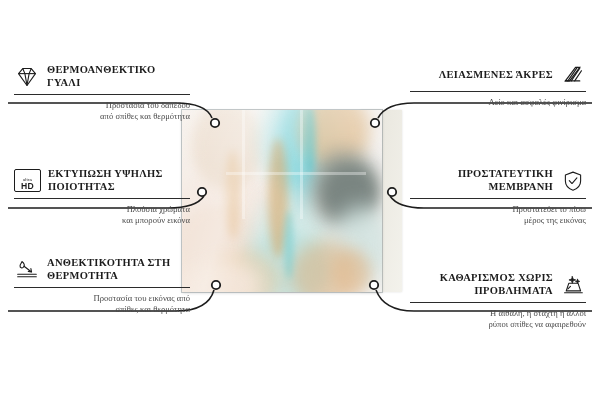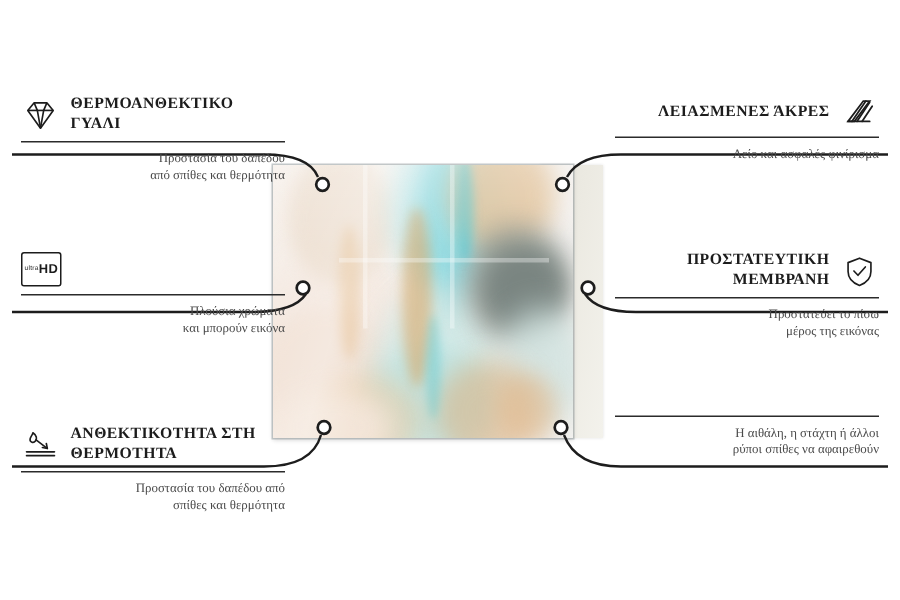--- a/index.html
+++ b/index.html
@@ -51,21 +51,21 @@
     font-size:8.6px;line-height:10.6px;color:#4a4a4a;margin-top:5px;white-space:pre-line;
   }
   .feat.left .desc{text-align:right;}
   .feat.right .desc{text-align:right;}
 
   .icon{flex:0 0 auto;width:26px;height:22px;display:block;}
   .icon svg{display:block;width:100%;height:100%;}
 
   .hdbadge{
     flex:0 0 auto;width:25px;height:21px;border:1.3px solid #1c1c1c;border-radius:2px;
-    display:flex;flex-direction:row;align-items:center;justify-content:center;
+    display:flex;flex-direction:column;align-items:center;justify-content:flex-end;
     font-family:"Liberation Sans","DejaVu Sans",sans-serif;color:#1c1c1c;
   }
   .hdbadge .u{font-size:4.4px;line-height:4.6px;letter-spacing:.2px;}
   .hdbadge .h{font-size:8.6px;line-height:8.8px;font-weight:700;letter-spacing:.2px;}
 
   .connectors{position:absolute;inset:0;pointer-events:none;}
 </style>
 </head>
 <body>
 
@@ -141,44 +141,46 @@
     <div class="desc">Προστασία του δαπέδου
 από σπίθες και θερμότητα</div>
   </div>
 
   <div class="feat left" style="left:14px;top:168px;">
     <div class="head">
       <span class="hdbadge">
         <span class="u">ultra</span>
         <span class="h">HD</span>
       </span>
+      <span class="title">ΕΚΤΥΠΩΣΗ ΥΨΗΛΗΣ
+ΠΟΙΟΤΗΤΑΣ</span>
     </div>
     <div class="rule"></div>
     <div class="desc">Πλούσια χρώματα
 και μπορούν εικόνα</div>
   </div>
 
-  <div class="feat left" style="left:14px;top:284px;">
+  <div class="feat left" style="left:14px;top:257px;">
     <div class="head">
       <span class="icon">
         <svg viewBox="0 0 30 26">
             <g fill="none" stroke="#1c1c1c" stroke-width="1.3" stroke-linejoin="round" stroke-linecap="round">
           <path d="M9 3 C12 5 12.5 7.5 11 9.5 C9.5 11.5 6.5 10.5 6.8 8 C7 6 8.6 5 9 3 Z"></path>
           <path d="M11.5 8.5 L20 15"></path>
               <path d="M16.5 14.6 L20.4 15.4 L19.6 11.4"></path>
           <path d="M4 18 H26"></path>
               <path d="M4 21 H26"></path>
         </g>
           </svg>
       </span>
       <span class="title">ΑΝΘΕΚΤΙΚΟΤΗΤΑ
 ΣΤΗ ΘΕΡΜΟΤΗΤΑ</span>
     </div>
     <div class="rule"></div>
-    <div class="desc">Προστασία του δαπέδου από
+    <div class="desc">Προστασία του εικόνας από
 σπίθες και θερμότητα</div>
   </div>
 
   <div class="feat right" style="left:410px;top:64px;">
     <div class="head">
       <span class="title">ΛΕΙΑΣΜΕΝΕΣ
 ΆΚΡΕΣ</span>
       <span class="icon">
         <svg viewBox="0 0 30 26">
             <g stroke="#1c1c1c" stroke-width="1.4" fill="none" stroke-linecap="round">
@@ -207,18 +209,33 @@
         </g>
           </svg>
       </span>
     </div>
     <div class="rule"></div>
     <div class="desc">Προστατεύει το πίσω
 μέρος της εικόνας</div>
   </div>
 
   <div class="feat right" style="left:410px;top:272px;">
+    <div class="head">
+      <span class="title">ΚΑΘΑΡΙΣΜΟΣ ΧΩΡΙΣ
+ΠΡΟΒΛΗΜΑΤΑ</span>
+      <span class="icon">
+        <svg viewBox="0 0 30 26">
+            <g fill="none" stroke="#1c1c1c" stroke-width="1.3" stroke-linejoin="round" stroke-linecap="round">
+          <path d="M7 20 L10 11 H21 L24 20 Z"></path>
+          <path d="M9 17.5 L12 14.5"></path>
+          <path d="M14.2 3 L15.2 6 L18.2 7 L15.2 8 L14.2 11 L13.2 8 L10.2 7 L13.2 6 Z" fill="#1c1c1c" stroke-width="0.9"></path>
+          <path d="M20.4 6.2 L21.1 8 L22.9 8.7 L21.1 9.4 L20.4 11.2 L19.7 9.4 L17.9 8.7 L19.7 8 Z" fill="#1c1c1c" stroke-width="0.9"></path>
+          <path d="M5 22.2 H26"></path>
+        </g>
+          </svg>
+      </span>
+    </div>
     <div class="rule"></div>
     <div class="desc">Η αιθάλη, η στάχτη ή άλλοι
 ρύποι σπίθες να αφαιρεθούν</div>
   </div>
 
 </div>
 
 </body></html>

